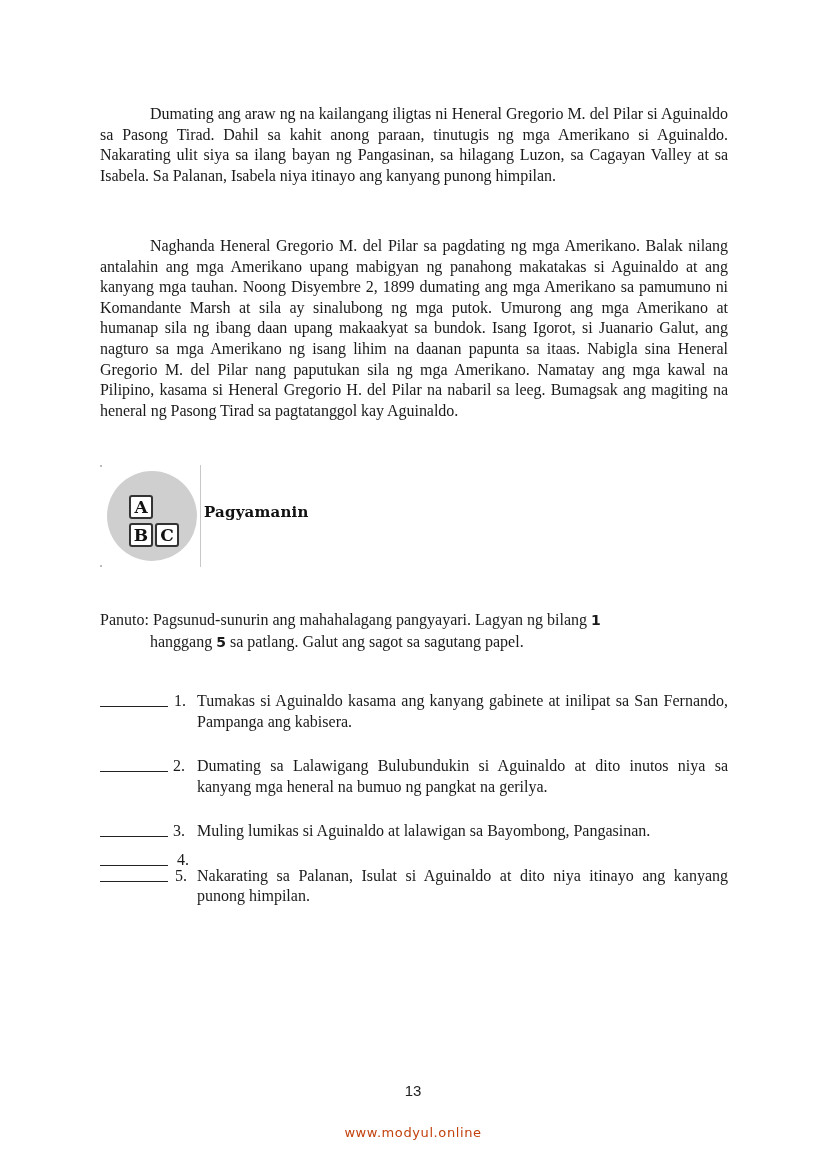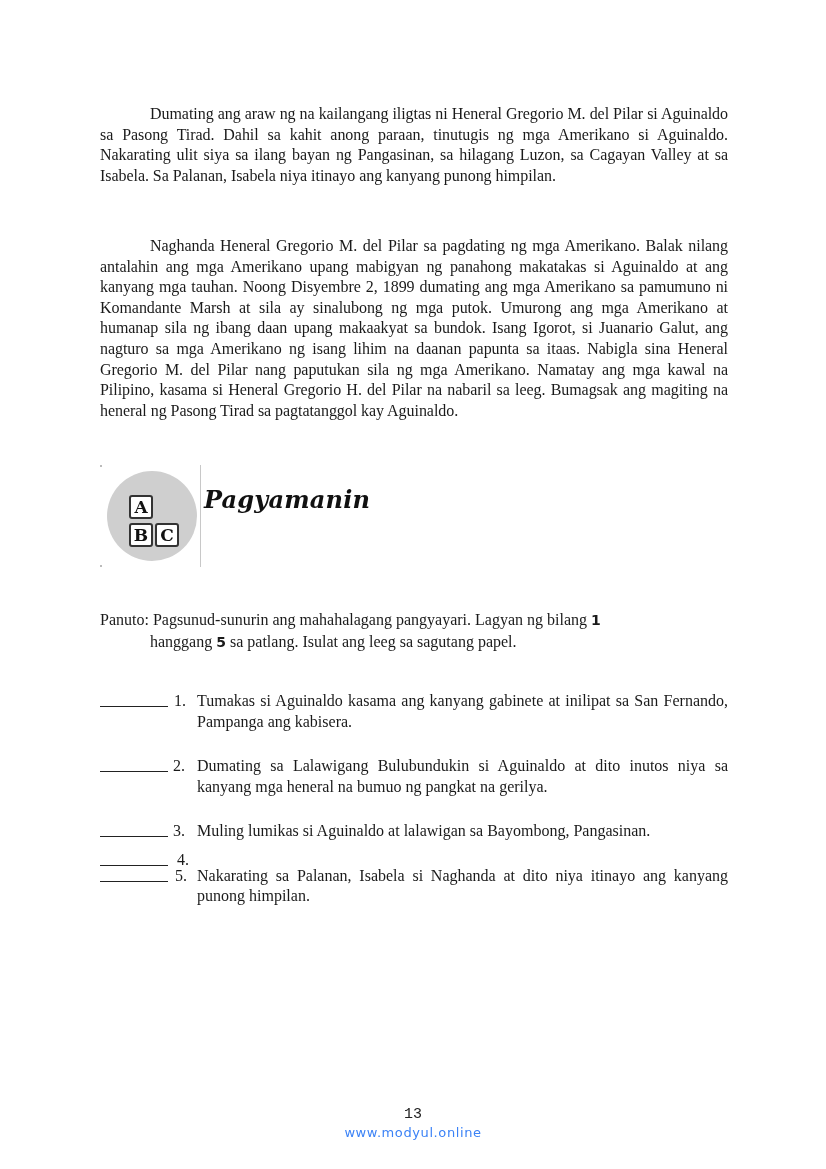--- a/index.html
+++ b/index.html
@@ -81,25 +81,24 @@
       background: #c8c8c8;
     }
     .corner-mark {
       position: absolute;
       width: 2px; height: 2px;
       background: #bbb;
     }
     .section-title {
       position: absolute;
       left: 104px;
-      top: 22px;
+      top: 40px;
       font-family: "DejaVu Serif", serif;
       font-weight: bold;
-      font-style: italic;
-      font-size: 24px;
+      font-size: 15px;
       color: #111;
       letter-spacing: 0.2px;
     }
 
     .instructions {
       position: absolute;
       left: 100px;
       top: 609px;
       width: 628px;
       font-family: "Liberation Serif", serif;
@@ -151,34 +150,33 @@
     .item.i4 { padding-left: 99px; }
     .item.i5 .num { left: 75px; }
     .item .text { display: block; margin-top: 24px; }
 
     .page-number {
       position: absolute;
       left: 0;
       width: 826px;
       top: 1082px;
       text-align: center;
-      font-family: Liberation Mono, monospace;
+      font-family: Liberation Sans, sans-serif;
       font-size: 15px;
       color: #222;
-      margin-top: 24px;
     }
     .watermark {
       position: absolute;
       left: 0;
       width: 826px;
       top: 1125px;
       text-align: center;
       font-family: "DejaVu Sans", sans-serif;
       font-size: 13px;
-      color: #3b82f6;
+      color: #c2410c;
       letter-spacing: 0.6px;
     }
   </style>
 </head>
 <body>
 
 <div class="page">
 
   <p class="para" id="para1"><span class="indent"></span><span>Dumating ang araw ng na kailangang iligtas ni Heneral Gregorio M. del Pilar si Aguinaldo sa Pasong Tirad. Dahil sa kahit anong paraan, tinutugis ng mga Amerikano si Aguinaldo. Nakarating ulit siya sa ilang bayan ng Pangasinan, sa hilagang Luzon, sa Cagayan Valley at sa Isabela.  Sa Palanan, Isabela niya itinayo ang kanyang punong himpilan.</span></p>
 
@@ -191,21 +189,21 @@
       <div class="block block-a">A</div>
       <div class="block block-b">B</div>
       <div class="block block-c">C</div>
     </div>
     <div class="header-divider"></div>
     <div class="section-title">Pagyamanin</div>
   </div>
 
   <div class="instructions">
     <span>Panuto: Pagsunud-sunurin ang mahahalagang pangyayari. Lagyan ng bilang </span><b>1</b>
-    <span class="line2"><span>hanggang </span><b>5</b><span> sa patlang. Isulat ang leeg sa sagutang papel.</span></span>
+    <span class="line2"><span>hanggang </span><b>5</b><span> sa patlang. Galut ang sagot sa sagutang papel.</span></span>
   </div>
 
   <div class="items">
     <div class="item i1">
       <span class="blank"></span>
       <span class="num">1.</span>
       <span class="text">Tumakas si Aguinaldo kasama ang kanyang gabinete at inilipat sa San Fernando, Pampanga ang kabisera.</span>
     </div>
     <div class="item i2">
       <span class="blank"></span>
@@ -217,19 +215,19 @@
       <span class="num">3.</span>
       <span class="text">Muling lumikas si Aguinaldo at lalawigan sa Bayombong, Pangasinan.</span>
     </div>
     <div class="item i4">
       <span class="blank"></span>
       <span class="num">4.</span>
     </div>
     <div class="item i5">
       <span class="blank"></span>
       <span class="num">5.</span>
-      <span class="text">Nakarating sa Palanan, Isabela si Naghanda at dito niya itinayo ang kanyang punong himpilan.</span>
+      <span class="text">Nakarating sa Palanan, Isulat si Aguinaldo at dito niya itinayo ang kanyang punong himpilan.</span>
     </div>
   </div>
 
   <div class="page-number">13</div>
   <div class="watermark">www.modyul.online</div>
 </div>
 
 </body></html>

